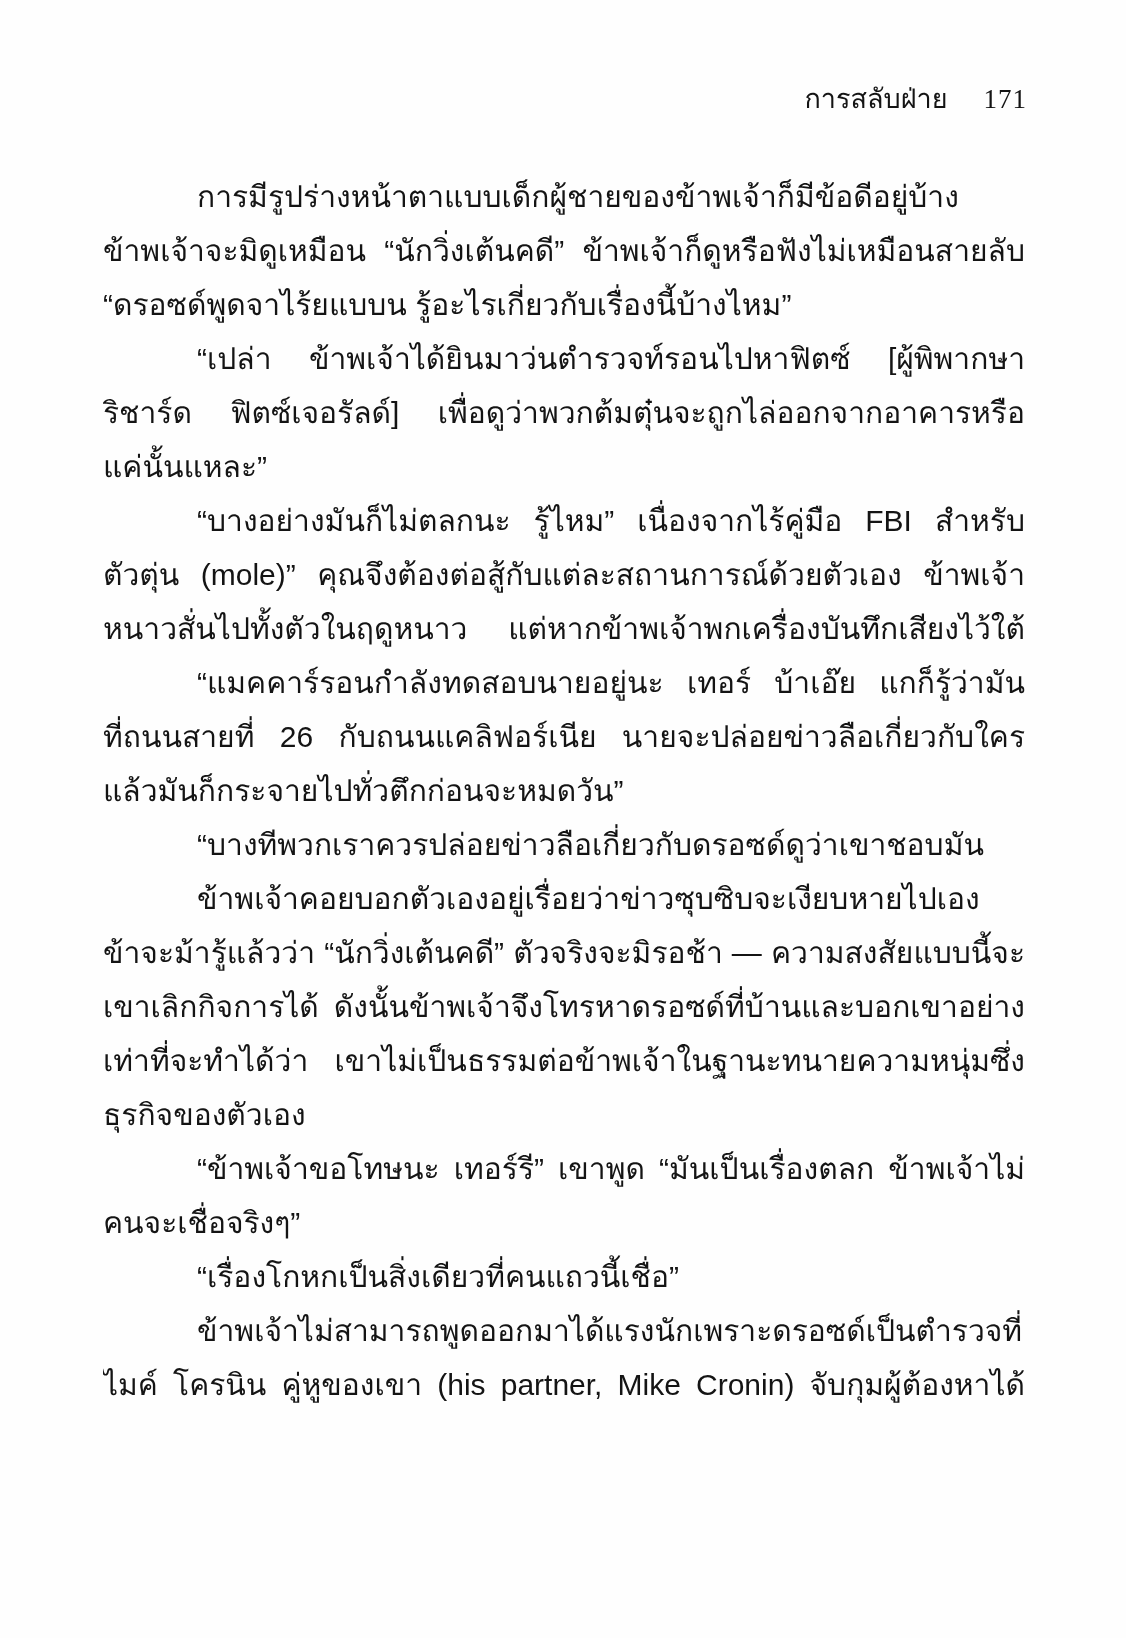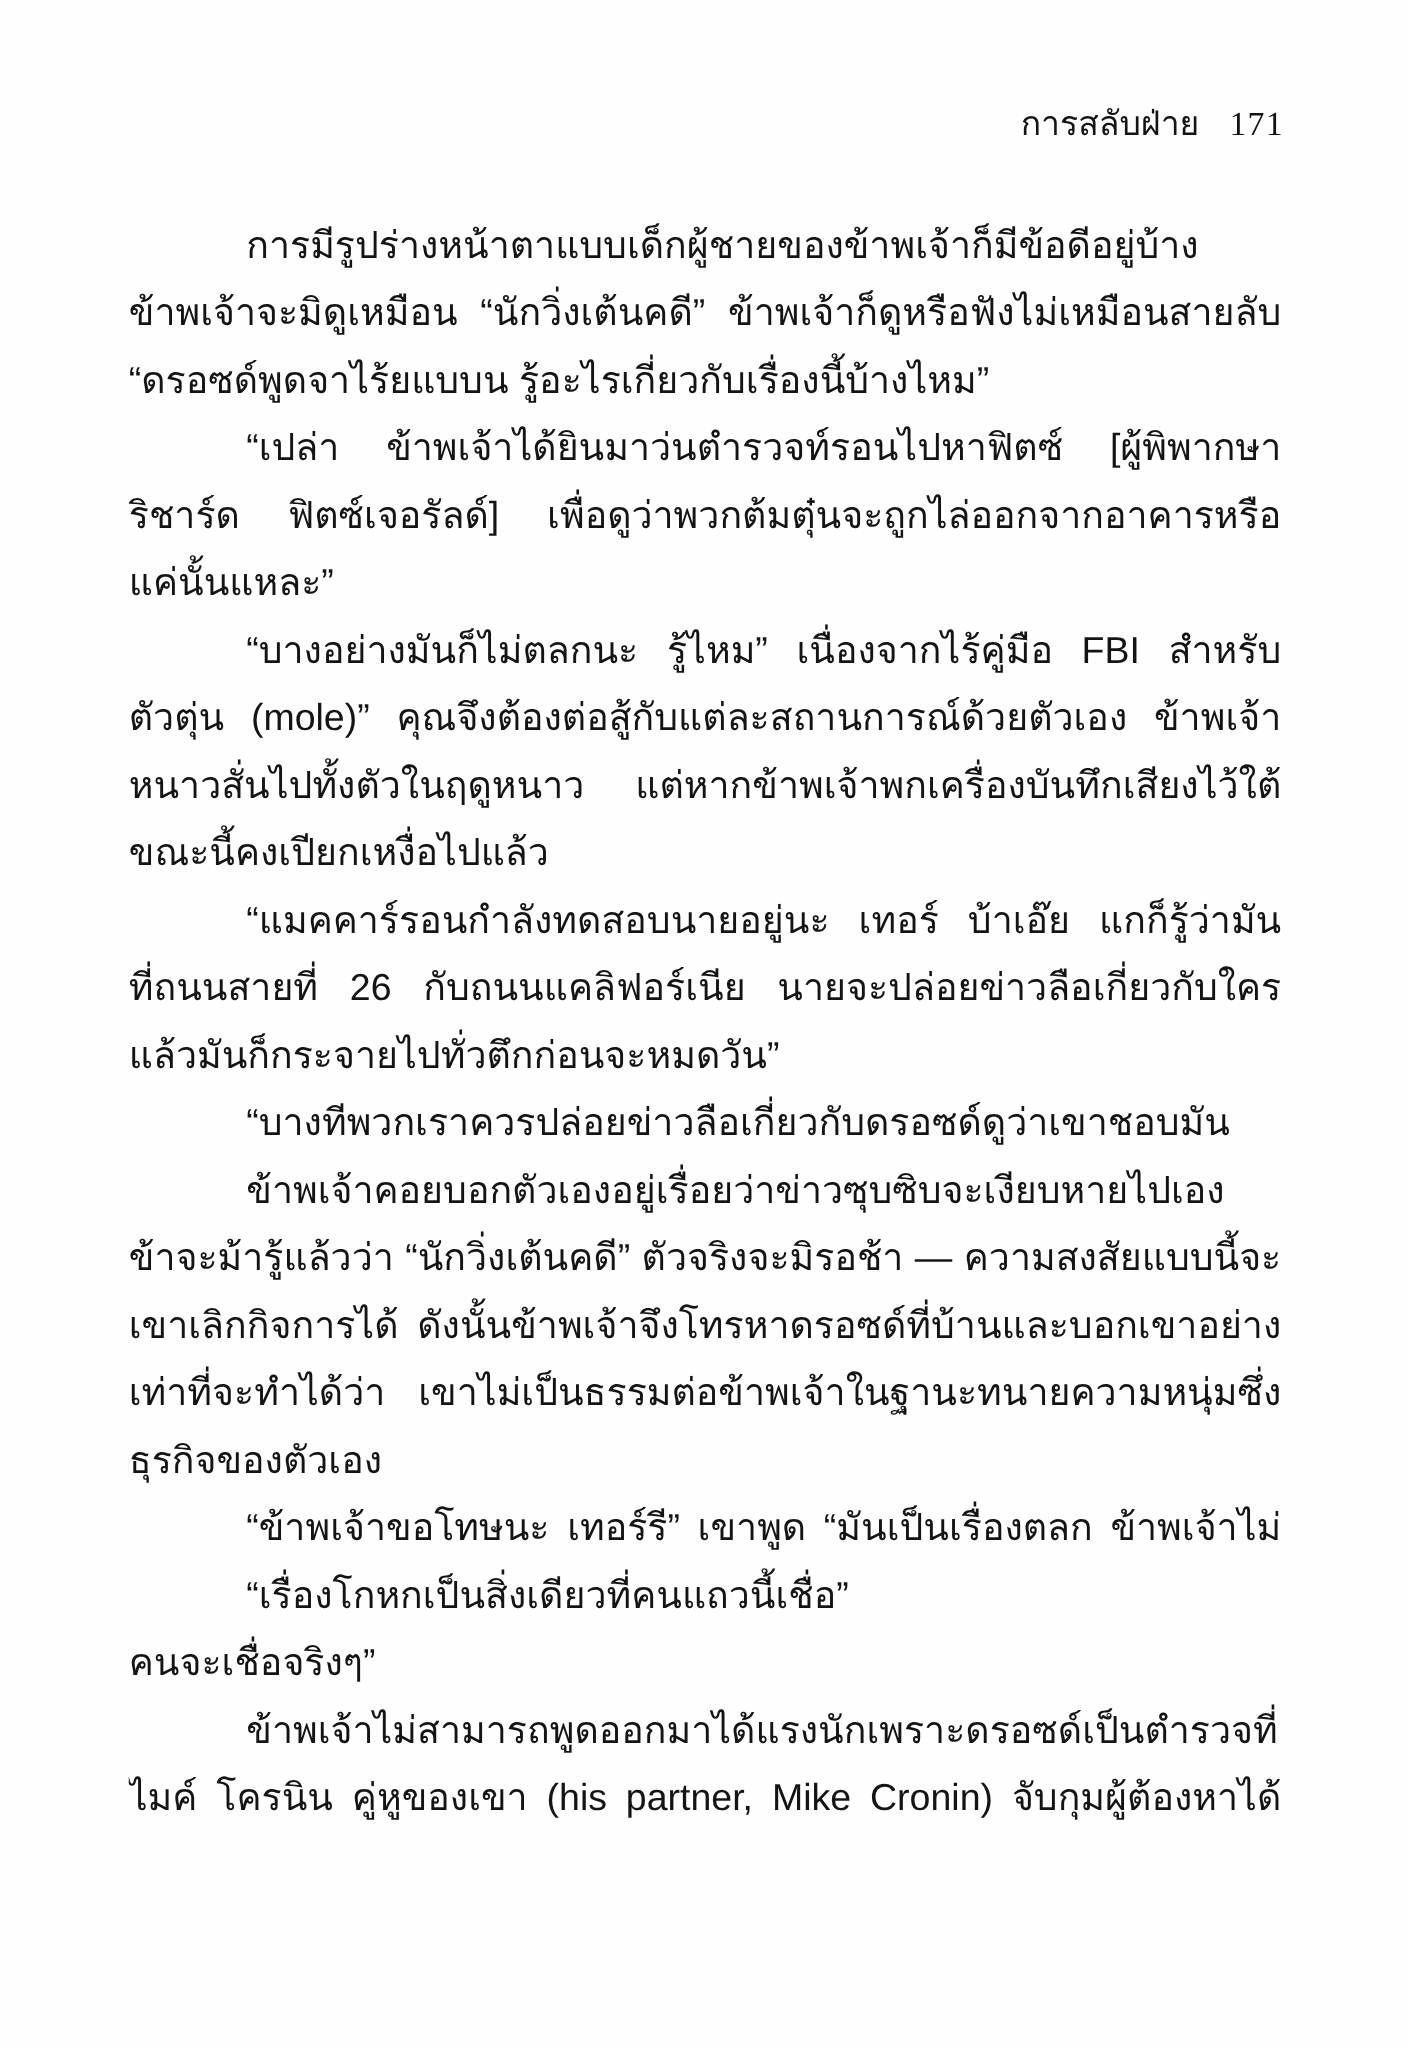--- a/index.html
+++ b/index.html
@@ -17,21 +17,21 @@
     overflow: hidden;
   }
   .page-header {
     position: absolute;
     top: 82px;
     left: 103px;
     width: 924px;
     display: flex;
     justify-content: flex-end;
     align-items: baseline;
-    gap: 24px;
+    gap: 36px;
     font-size: 27px;
     line-height: 34px;
     color: #141414;
   }
   .page-header .page-number {
     letter-spacing: 1px;
     font-family: Liberation Serif, serif;
   }
   .body-text {
     position: absolute;
@@ -69,29 +69,28 @@
   <div class="body-text">
       <div class="line indent justify"><span class="seg">การมีรูปร่างหน้าตาแบบเด็กผู้ชายของข้าพเจ้าก็มีข้อดีอยู่บ้าง นอกจาก</span></div>
       <div class="line justify"><span class="seg">ข้าพเจ้าจะมิดูเหมือน </span><span class="seg bold">“นักวิ่งเต้นคดี”</span><span class="seg"> ข้าพเจ้าก็ดูหรือฟังไม่เหมือนสายลับแน่นอน</span></div>
       <div class="line"><span class="seg">“ดรอซด์พูดจาไร้ยแบบน รู้อะไรเกี่ยวกับเรื่องนี้บ้างไหม”</span></div>
       <div class="line indent justify"><span class="seg">“เปล่า ข้าพเจ้าได้ยินมาว่นตำรวจท์รอนไปหา</span><span class="seg bold">ฟิตซ์ [ผู้พิพากษาหัวหน้า</span></div>
       <div class="line justify"><span class="seg bold">ริชาร์ด ฟิตซ์เจอรัลด์]</span><span class="seg"> เพื่อดูว่าพวกต้มตุ๋นจะถูกไล่ออกจากอาคารหรือเปล่า?</span></div>
       <div class="line"><span class="seg">แค่นั้นแหละ”</span></div>
       <div class="line indent justify"><span class="seg">“บางอย่างมันก็ไม่ตลกนะ รู้ไหม” เนื่องจากไร้คู่มือ FBI สำหรับ </span></div>
       <div class="line justify"><span class="seg bold">ตัวตุ่น (mole)”</span><span class="seg"> คุณจึงต้องต่อสู้กับแต่ละสถานการณ์ด้วยตัวเอง ข้าพเจ้า</span></div>
       <div class="line justify"><span class="seg">หนาวสั่นไปทั้งตัวในฤดูหนาว แต่หากข้าพเจ้าพกเครื่องบันทึกเสียงไว้ใต้รักแร้</span></div>
-      <div class="line"><span class="seg">ขณะนี้คงเปียกเหงื่อไปแล้ว</span></div>
       <div class="line indent justify"><span class="seg">“แมคคาร์รอนกำลังทดสอบนายอยู่นะ เทอร์ บ้าเอ๊ย แกก็รู้ว่ามันเป็นอย่างไร</span></div>
       <div class="line justify"><span class="seg">ที่ถนนสายที่ 26 กับถนนแคลิฟอร์เนีย นายจะปล่อยข่าวลือเกี่ยวกับใครก็ได้</span></div>
       <div class="line"><span class="seg">แล้วมันก็กระจายไปทั่วตึกก่อนจะหมดวัน”</span></div>
       <div class="line indent"><span class="seg">“บางทีพวกเราควรปล่อยข่าวลือเกี่ยวกับดรอซด์ดูว่าเขาชอบมันไหม?”</span></div>
       <div class="line indent justify"><span class="seg">ข้าพเจ้าคอยบอกตัวเองอยู่เรื่อยว่าข่าวซุบซิบจะเงียบหายไปเอง แต่ขณะนี้</span></div>
       <div class="line justify"><span class="seg">ข้าจะม้ารู้แล้วว่า </span><span class="seg bold">“นักวิ่งเต้นคดี”</span><span class="seg"> ตัวจริงจะมิรอช้า — ความสงสัยแบบนี้จะทำให้</span></div>
       <div class="line justify"><span class="seg">เขาเลิกกิจการได้ ดังนั้นข้าพเจ้าจึงโทรหาดรอซด์ที่บ้านและบอกเขาอย่างสุภาพสุด</span></div>
       <div class="line justify"><span class="seg">เท่าที่จะทำได้ว่า เขาไม่เป็นธรรมต่อข้าพเจ้าในฐานะทนายความหนุ่มซึ่งเพิ่งเริ่มต้น</span></div>
       <div class="line"><span class="seg">ธุรกิจของตัวเอง</span></div>
       <div class="line indent justify"><span class="seg">“ข้าพเจ้าขอโทษนะ เทอร์รี” เขาพูด “มันเป็นเรื่องตลก ข้าพเจ้าไม่คิดว่า</span></div>
+      <div class="line"><span class="seg">คนจะเชื่อจริงๆ”</span></div>
       <div class="line indent"><span class="seg">“เรื่องโกหกเป็นสิ่งเดียวที่คนแถวนี้เชื่อ”</span></div>
-      <div class="line"><span class="seg">คนจะเชื่อจริงๆ”</span></div>
       <div class="line indent justify"><span class="seg">ข้าพเจ้าไม่สามารถพูดออกมาได้แรงนักเพราะดรอซด์เป็นตำรวจที่ดี เขาและ</span></div>
       <div class="line justify"><span class="seg bold">ไมค์ โครนิน คู่หูของเขา (his partner, Mike Cronin)</span><span class="seg"> จับกุมผู้ต้องหาได้มากกว่า</span></div>
     </div>
 </div>
 
 </body></html>

